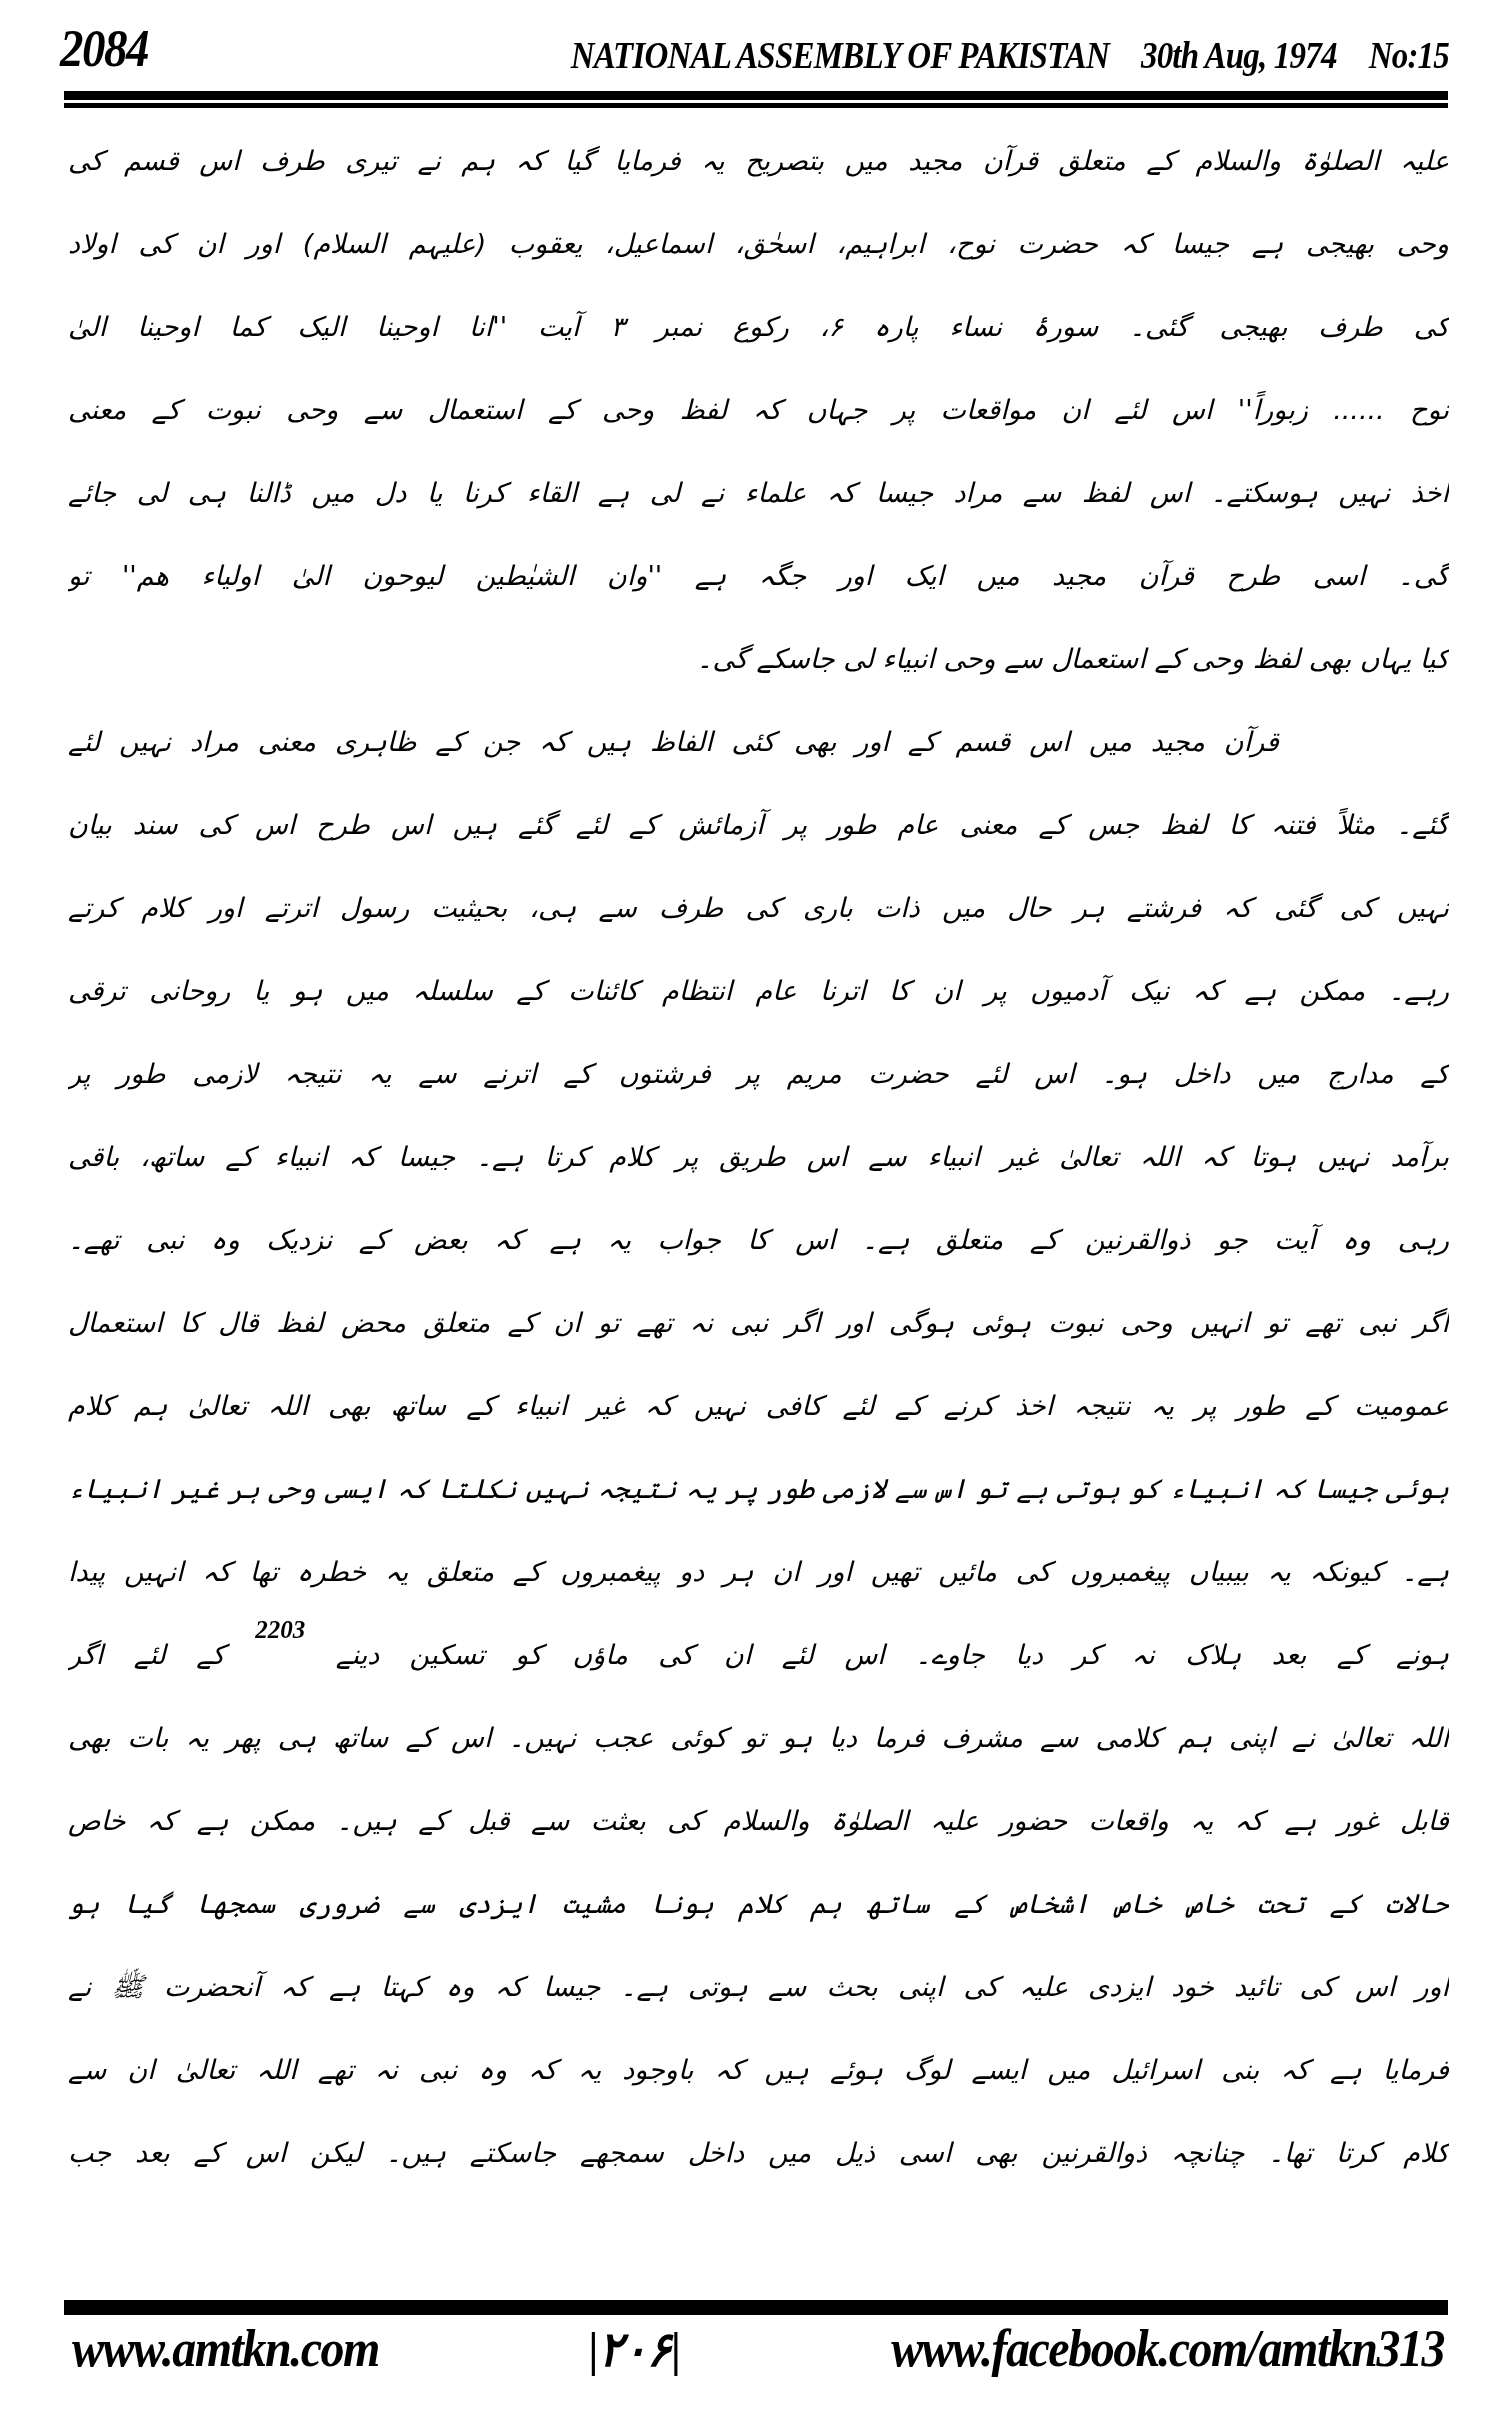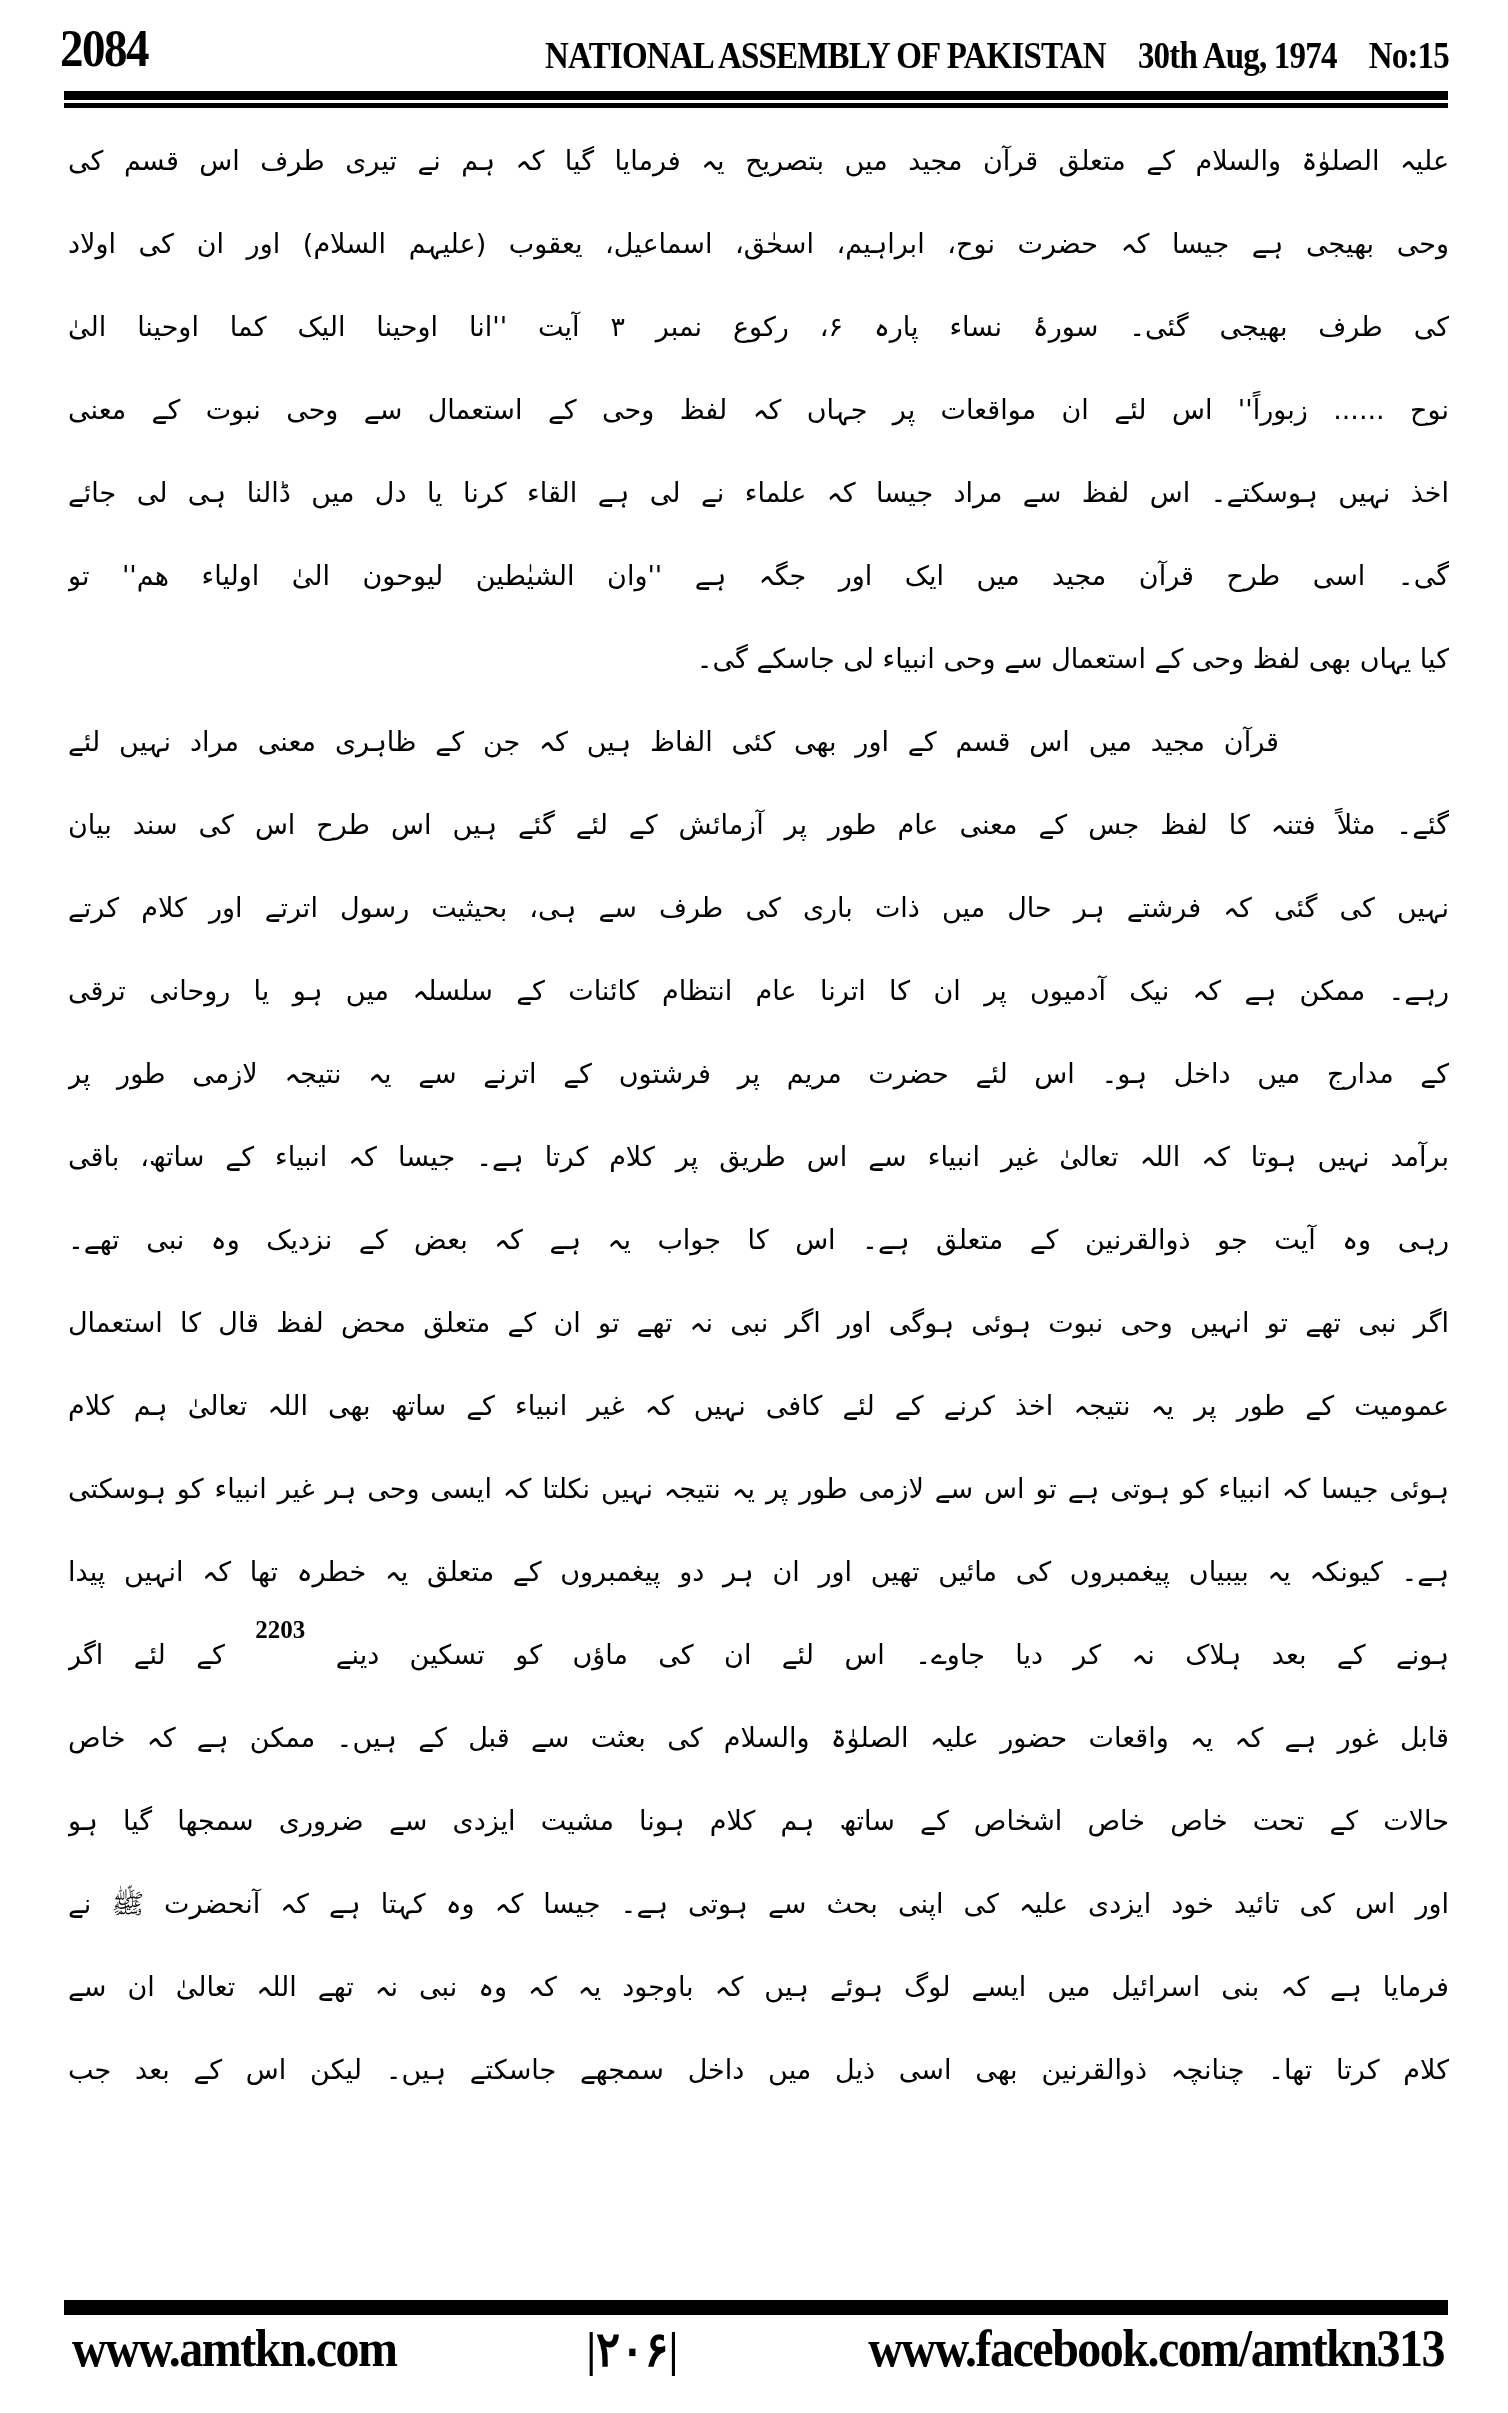--- a/index.html
+++ b/index.html
@@ -4,20 +4,21 @@
 <style>
   html, body { margin: 0; padding: 0; background: #ffffff; }
   .page {
     position: relative;
     width: 1508px;
     height: 2413px;
     background: #ffffff;
     color: #000000;
     overflow: hidden;
     font-family: "Liberation Serif", serif;
+    font-style: italic;
   }
 
   
   .hdr {
     position: absolute;
     top: 0; left: 60px; right: 59px;
     height: 75px;
     display: flex;
     align-items: flex-end;
     justify-content: space-between;
@@ -145,20 +146,21 @@
     <div class="u-line">کے مدارج میں داخل ہو۔ اس لئے حضرت مریم پر فرشتوں کے اترنے سے یہ نتیجہ لازمی طور پر</div>
     <div class="u-line">برآمد نہیں ہوتا کہ اللہ تعالیٰ غیر انبیاء سے اس طریق پر کلام کرتا ہے۔ جیسا کہ انبیاء کے ساتھ، باقی</div>
     <div class="u-line">رہی وہ آیت جو ذوالقرنین کے متعلق ہے۔ اس کا جواب یہ ہے کہ بعض کے نزدیک وہ نبی تھے۔</div>
     <div class="u-line">اگر نبی تھے تو انہیں وحی نبوت ہوئی ہوگی اور اگر نبی نہ تھے تو ان کے متعلق محض لفظ قال کا استعمال</div>
     <div class="u-line">عمومیت کے طور پر یہ نتیجہ اخذ کرنے کے لئے کافی نہیں کہ غیر انبیاء کے ساتھ بھی اللہ تعالیٰ ہم کلام</div>
     <div class="u-line">ہوئی جیسا کہ انبیاء کو ہوتی ہے تو اس سے لازمی طور پر یہ نتیجہ نہیں نکلتا کہ ایسی وحی ہر غیر انبیاء کو ہوسکتی</div>
     <div class="u-line">ہے۔ کیونکہ یہ بیبیاں پیغمبروں کی مائیں تھیں اور ان ہر دو پیغمبروں کے متعلق یہ خطرہ تھا کہ انہیں پیدا</div>
     <div class="u-line">
       <span>ہونے کے بعد ہلاک نہ کر دیا جاوے۔ اس لئے ان کی ماؤں کو تسکین دینے </span><sup class="fn">2203</sup><span> کے لئے اگر</span>
     </div>
+    <div class="u-line">اللہ تعالیٰ نے اپنی ہم کلامی سے مشرف فرما دیا ہو تو کوئی عجب نہیں۔ اس کے ساتھ ہی پھر یہ بات بھی</div>
     <div class="u-line">قابل غور ہے کہ یہ واقعات حضور علیہ الصلوٰۃ والسلام کی بعثت سے قبل کے ہیں۔ ممکن ہے کہ خاص</div>
     <div class="u-line">حالات کے تحت خاص خاص اشخاص کے ساتھ ہم کلام ہونا مشیت ایزدی سے ضروری سمجھا گیا ہو</div>
     <div class="u-line">اور اس کی تائید خود ایزدی علیہ کی اپنی بحث سے ہوتی ہے۔ جیسا کہ وہ کہتا ہے کہ آنحضرت ﷺ نے</div>
     <div class="u-line">فرمایا ہے کہ بنی اسرائیل میں ایسے لوگ ہوئے ہیں کہ باوجود یہ کہ وہ نبی نہ تھے اللہ تعالیٰ ان سے</div>
     <div class="u-line">کلام کرتا تھا۔ چنانچہ ذوالقرنین بھی اسی ذیل میں داخل سمجھے جاسکتے ہیں۔ لیکن اس کے بعد جب</div>
   </main>
 
   <div class="footer-bar"></div>
 
   <footer class="ftr">

